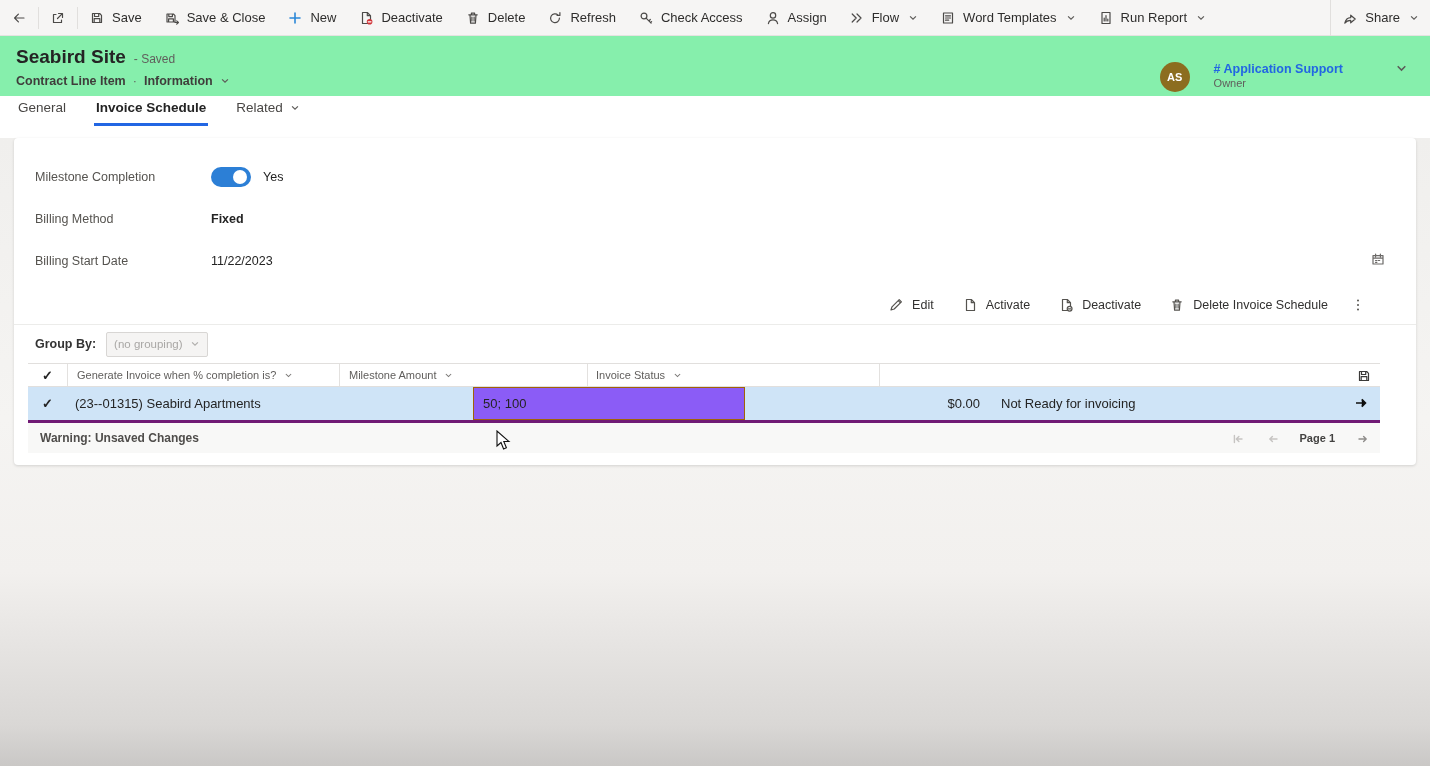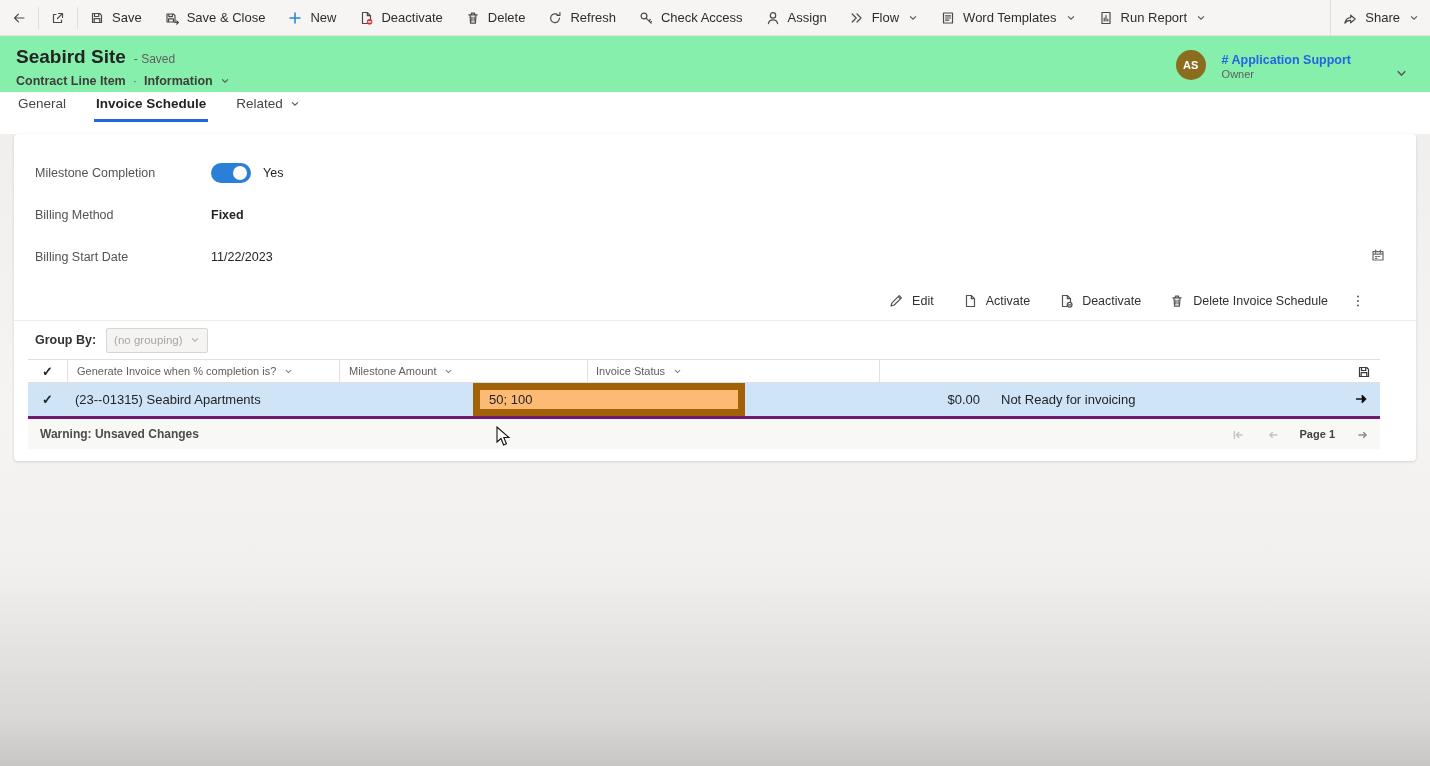--- a/index.html
+++ b/index.html
@@ -22,21 +22,21 @@
   .rheader { display:flex; justify-content:space-between; align-items:flex-start;
              padding:10px 22px 4px 16px; background:#86efac; }
   .title-line { display:flex; align-items:baseline; gap:8px; }
   .page-title { font-size:19px; font-weight:bold; color:#242424; }
   .save-status { font-size:12px; color:#605e5c; }
   .entity-line { display:flex; align-items:center; gap:7px; margin-top:6px; font-size:12.5px;
                  font-weight:bold; color:#3f3d3b; }
   .entity-line .dot { font-weight:normal; color:#605e5c; }
   .form-selector { display:flex; align-items:center; gap:5px; background:none; border:none;
                    font:inherit; font-weight:bold; color:#3f3d3b; cursor:pointer; }
-  .owner-block { display:flex; align-items:flex-end; gap:16px; margin-top:4px; }
+  .owner-block { display:flex; align-items:flex-start; gap:24px; margin-top:16px; }
   .avatar { width:30px; height:30px; border-radius:50%; background:#8c6d1f; color:#fff;
             font-size:11px; font-weight:bold; display:flex; align-items:center; justify-content:center; }
   .owner-name { font-size:12.5px; font-weight:bold; color:#2266e3; }
   .owner-role { font-size:11px; color:#605e5c; margin-top:1px; }
   .owner-chev { margin-left:28px; }
 
   
   .tabs { display:flex; align-items:flex-end; gap:26px; padding:2px 0 0 16px; background:#fff; height:30px; }
   .tab { display:flex; align-items:center; gap:5px; font-size:13.5px; color:#484644; padding:0 2px 8px 2px;
          background:none; border:none; font-family:inherit; cursor:pointer; border-bottom:3px solid transparent; }
@@ -91,21 +91,21 @@
   .ghead .gcell { gap:6px; }
   .ghead .c-name, .ghead .c-gen, .ghead .c-amt, .ghead .c-status, .ghead .c-extra { border-left:1px solid #e3e1df; }
   .ghead .c-amt { justify-content:flex-start; padding-left:9px; }
   .ghead .ic-chev { stroke:#7a7876; width:9px; height:9px; }
   .sort-arrow { font-size:11px; color:#605e5c; }
   .hdr-check { color:#242424; font-size:13px; font-weight:bold; }
   .layout-icon { width:14px; height:14px; stroke:#3b3a39; }
 
   .gdata { height:33px; background:#cfe4f7; color:#242424; font-size:13px; }
   .gdata .c-check { color:#242424; font-weight:bold; font-size:13px; }
-  .edit-cell { border:7px solid #a16207; background:#fdba74; }
+  .edit-cell { border:1px solid #a16207; background:#8b5cf6; }
   .row-arrow { width:17px; height:17px; stroke:#111; stroke-width:1.7; }
 
   .gwarn { height:33px; background:#f8f8f7; border-top:3px solid #701a75; align-items:center;
            display:flex; justify-content:space-between; padding:0 10px 0 12px; }
   .warn-text { font-size:12px; font-weight:bold; color:#4f4d4b; }
   .pager { display:flex; align-items:center; gap:20px; }
   .pager-btn { background:none; border:none; cursor:pointer; display:flex; align-items:center; }
   .pg-ic { width:15px; height:15px; stroke-width:1.4; fill:none; stroke-linecap:round; stroke-linejoin:round; }
   .pg-dis { stroke:#c6c4c2; }
   .pg-next { stroke:#8f8d8b; }

